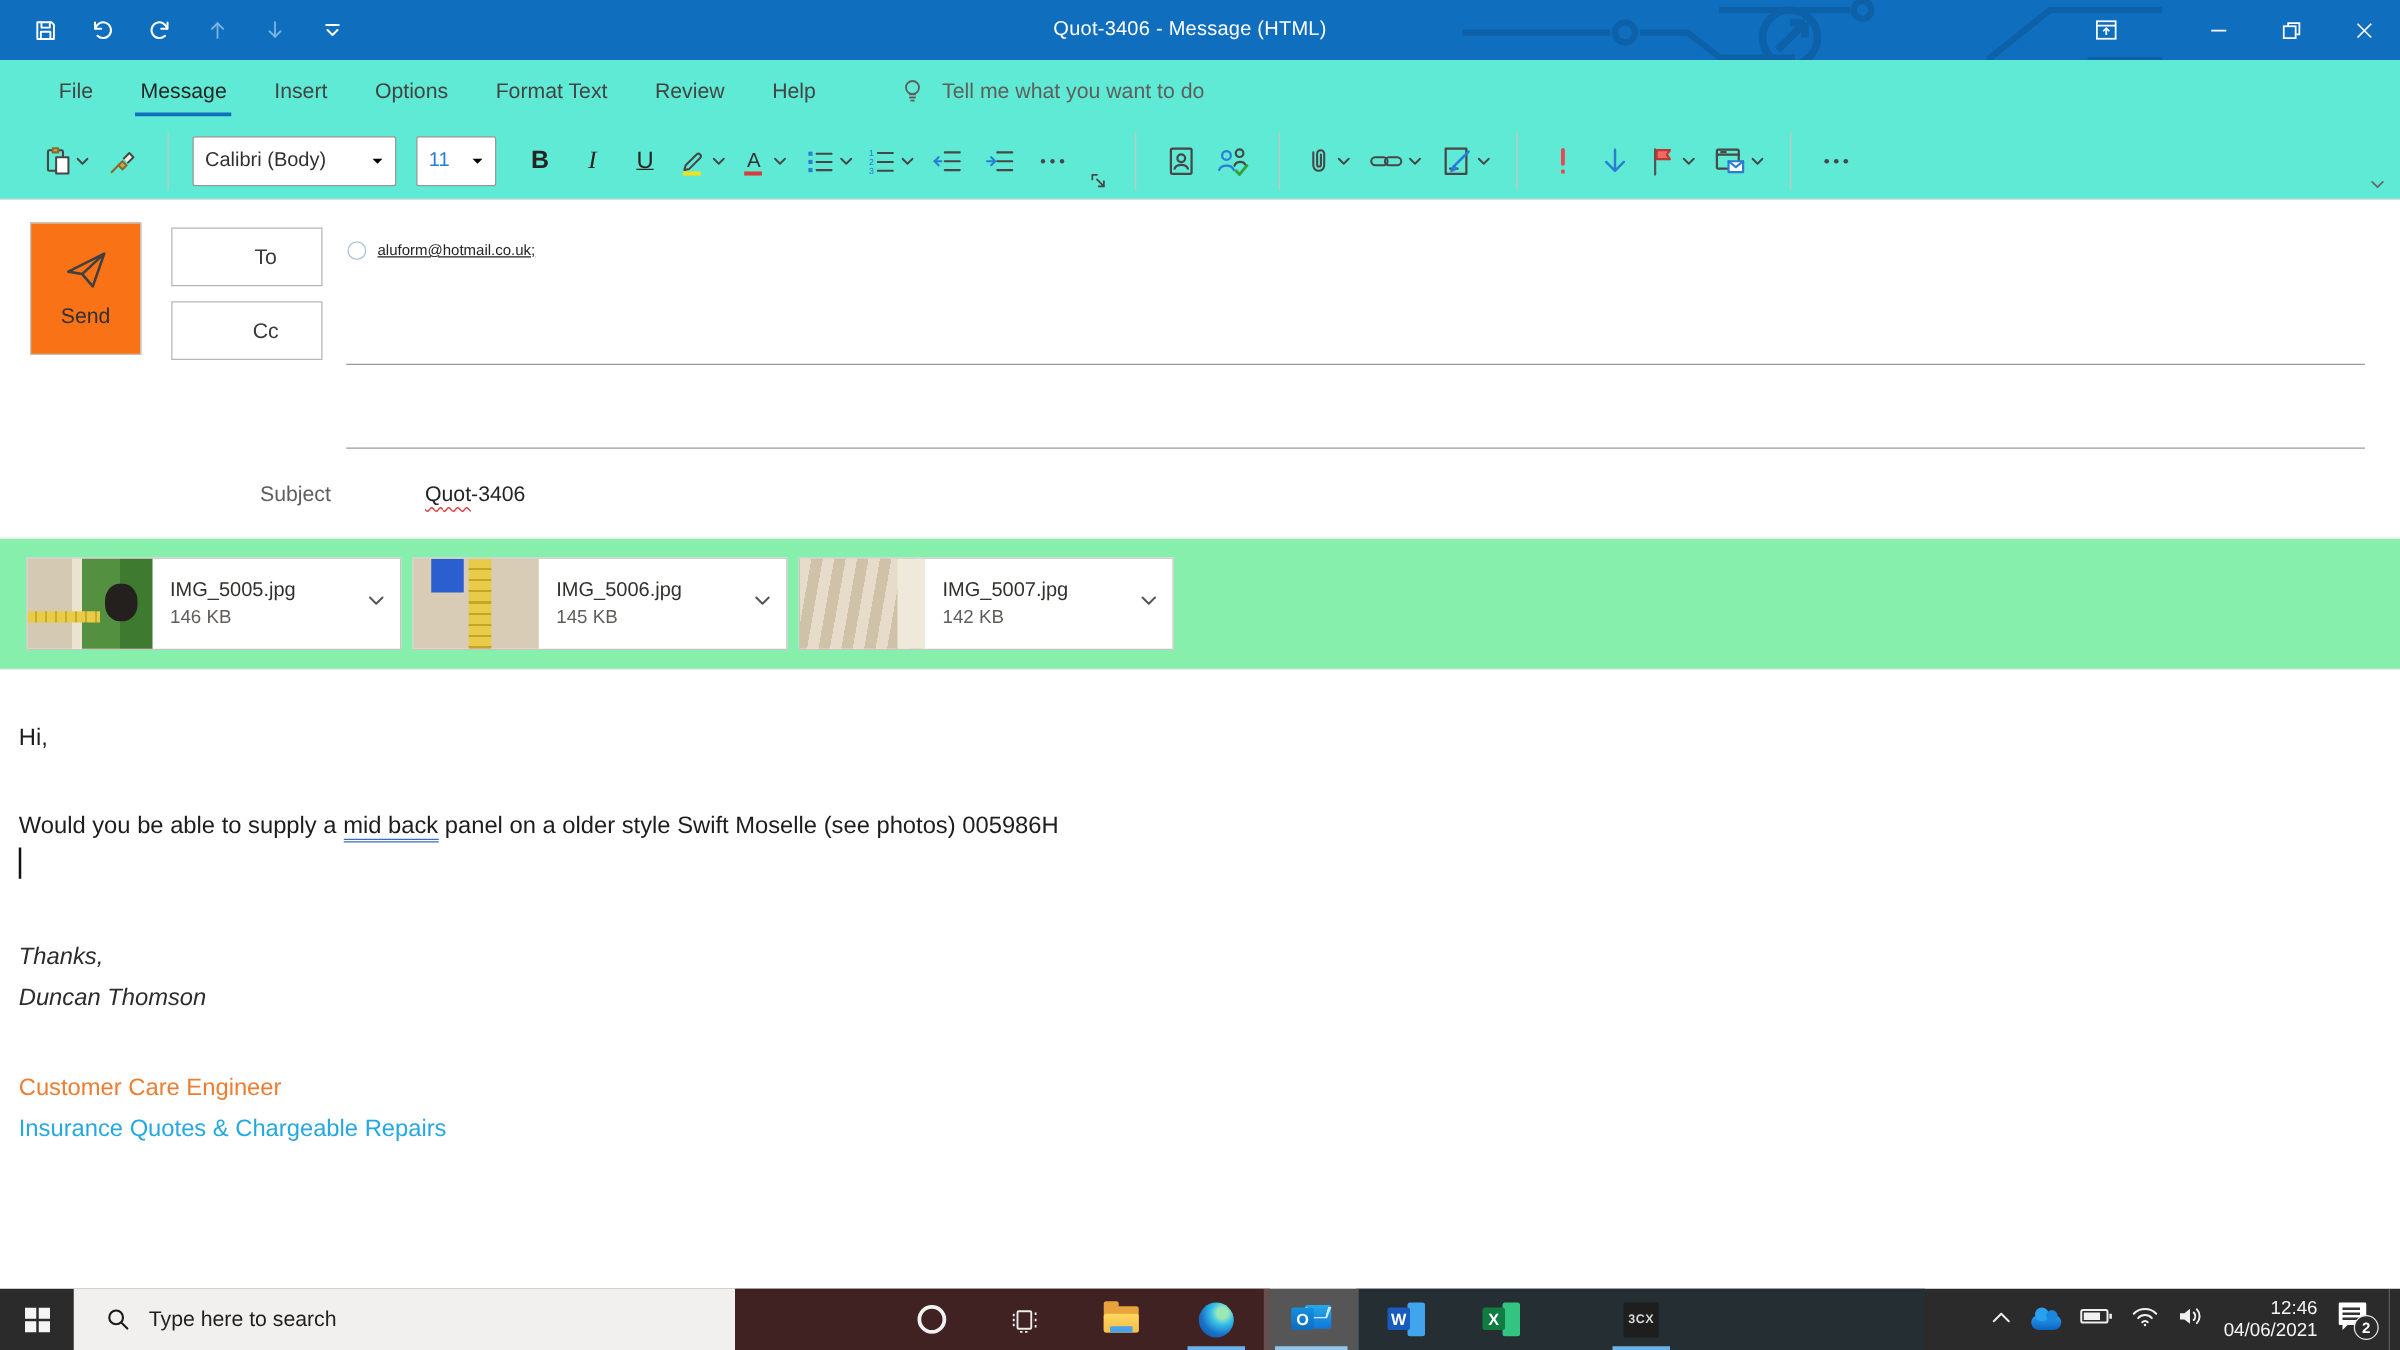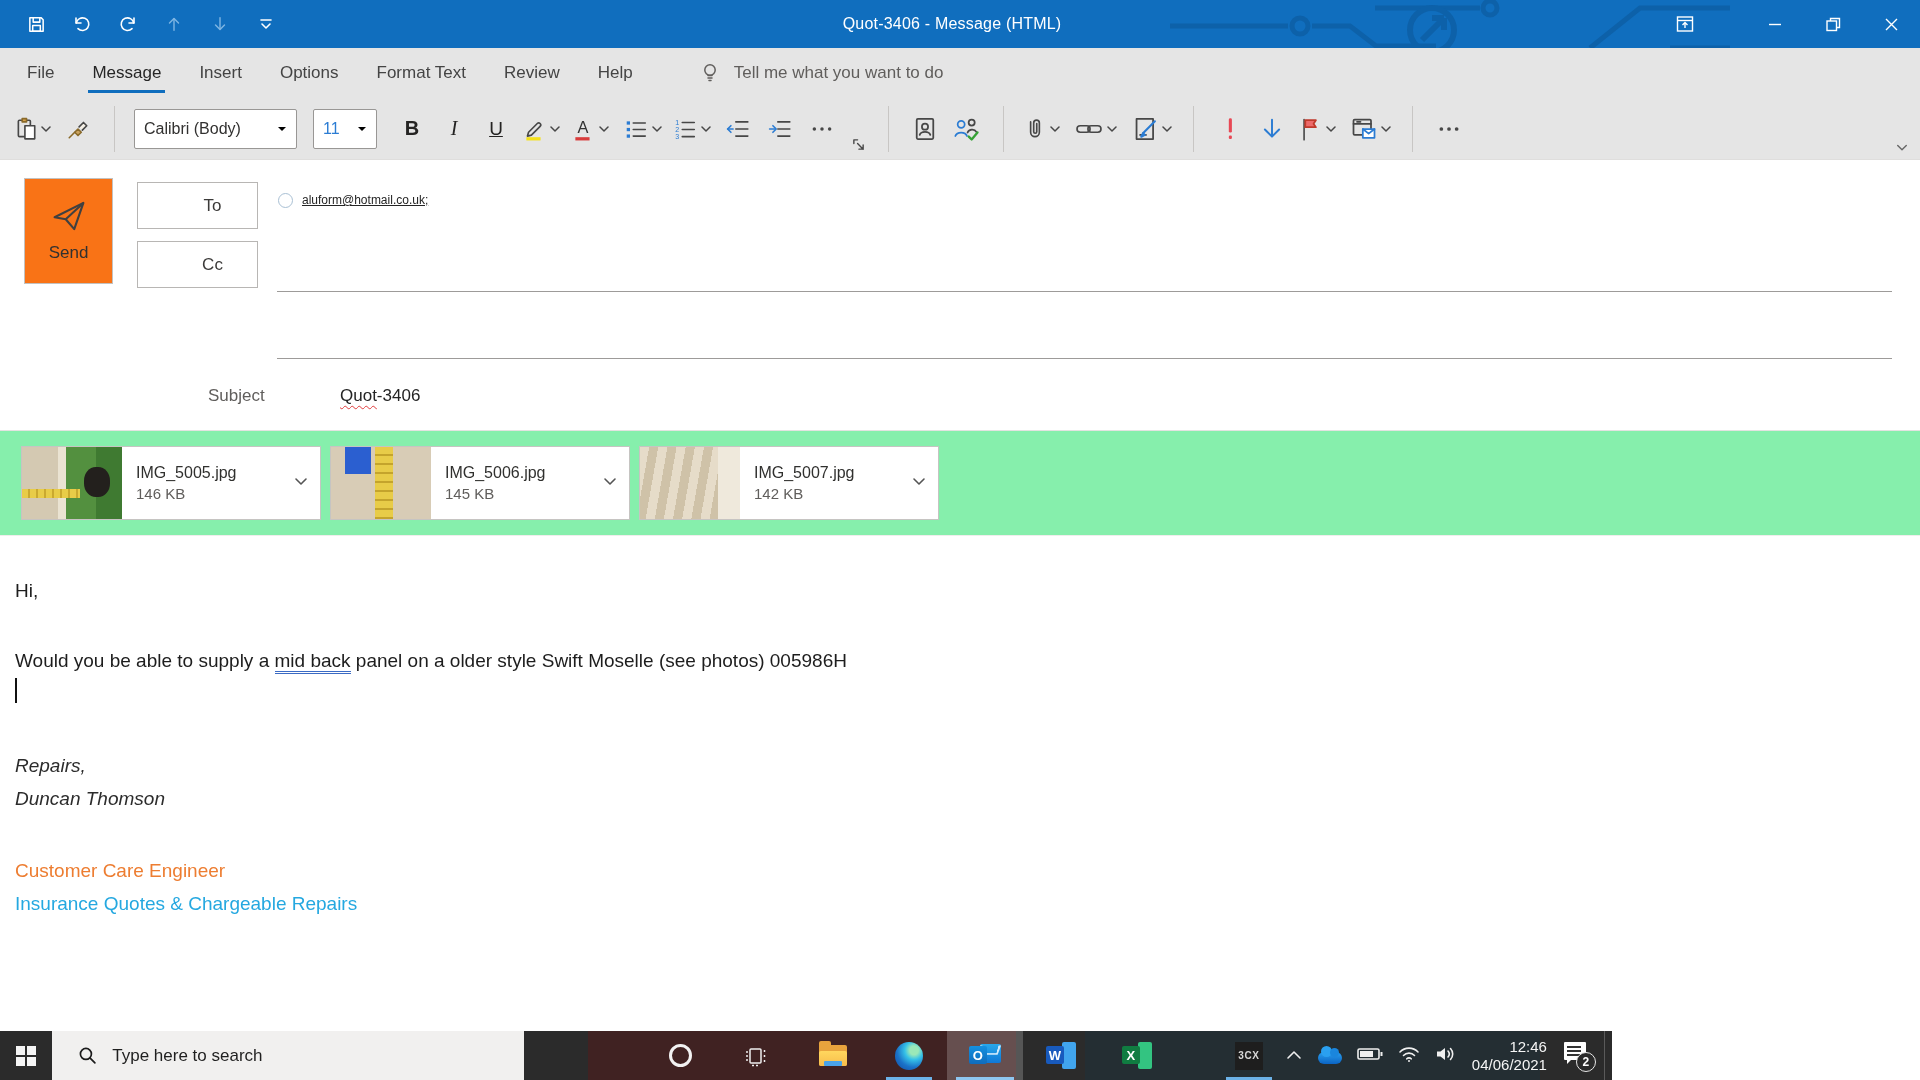--- a/index.html
+++ b/index.html
@@ -15,21 +15,21 @@
   .qat svg { stroke:#fff; fill:none; stroke-width:1.6; stroke-linecap:round; stroke-linejoin:round; }
   .qat .dis svg { stroke:#7db4e2; }
   .wtitle { position:absolute; left:0; right:16px; text-align:center; font-size:16px; z-index:2; letter-spacing:.2px; }
   .deco { position:absolute; right:190px; top:0; height:48px; width:560px; z-index:1; opacity:.85; }
   .winctl { margin-left:auto; display:flex; align-items:stretch; height:48px; z-index:3; }
   .wbtn { width:58px; display:flex; align-items:center; justify-content:center; }
   .wbtn svg { stroke:#fff; fill:none; stroke-width:1.4; }
   .wspace { width:32px; }
 
   
-  .ribbon { background:#e5e5e5; border-bottom:1px solid #dfdedd; height:112px; position:relative; }
+  .ribbon { background:#5eead4; border-bottom:1px solid #dfdedd; height:112px; position:relative;padding-left:20px; }
   .tabs { display:flex; align-items:center; height:50px; padding-left:8px; font-size:17px; color:#444; }
   .tab { padding:0 19px; height:100%; display:flex; align-items:center; position:relative; }
   .tab.sel { color:#262626; }
   .tab.sel::after { content:""; position:absolute; left:15px; right:15px; bottom:5px; height:3px; background:var(--tab-accent); }
   .tellme { display:flex; align-items:center; gap:14px; margin-left:48px; color:#605e5c; }
   .tellme svg { stroke:#605e5c; fill:none; stroke-width:1.5; stroke-linecap:round; }
 
   .tools { display:flex; align-items:center; height:61px; padding-left:14px; gap:8px; }
   .tbtn { height:44px; min-width:34px; display:flex; align-items:center; justify-content:center; gap:3px; }
   .tbtn svg, .chev svg { stroke:#474747; fill:none; stroke-width:1.5; stroke-linecap:round; stroke-linejoin:round; }
@@ -82,21 +82,21 @@
   .bodyarea { padding:42px 30px 0 15px; font-size:19px; line-height:26px; color:#1d1d1d; }
   .q { margin-top:44px; }
   .marked { border-bottom:3px double var(--grammar-blue); padding-bottom:0px; }
   .caret { width:1.6px; height:25px; background:#111; margin-top:4px; }
   .thanks { margin-top:50px; font-style:italic; color:#2c2c2c; }
   .sender { margin-top:7px; font-style:italic; color:#2c2c2c; }
   .role { margin-top:46px; color:var(--role-orange); }
   .team { margin-top:7px; color:var(--team-blue); }
 
   
-  .taskbar { position:absolute; left:0; bottom:0; width:1612px; height:49px; background:#2b2b2b; display:flex; align-items:stretch; color:#eee; }
+  .taskbar { position:absolute; left:0; bottom:0; width:1920px; height:49px; background:#2b2b2b; display:flex; align-items:stretch; color:#eee; }
   .tint { position:absolute; top:0; height:49px; z-index:0; }
   .tint.maroon { left:588px; width:428px; background:#402222; }
   .tint.slate { left:1085px; width:455px; background:#242e33; }
   .tstart { width:59px; display:flex; align-items:center; justify-content:center; z-index:1; }
   .tsearch { width:529px; background:#f1f0ef; display:flex; align-items:center; gap:15px; padding-left:26px; z-index:1; }
   .tsearch svg { stroke:#1b1b1b; fill:none; stroke-width:1.6; stroke-linecap:round; }
   .tsearch input { border:none; outline:none; background:transparent; font-size:17px; color:#1c1c1c; width:380px; font-family:inherit; }
   .tsearch input::placeholder { color:#1f1f1f; opacity:1; }
   .ticons { display:flex; align-items:stretch; margin-left:119px; z-index:1; }
   .tico { width:76px; display:flex; align-items:center; justify-content:center; position:relative; }
@@ -552,21 +552,21 @@
     <span class="achev"><svg width="14" height="10" viewBox="0 0 14 10">
           <path d="M2 2l5 5 5-5"></path>
         </svg></span>
   </div>
 </div>
 
 <div class="bodyarea">
   <div>Hi,</div>
   <div class="q"><span>Would you be able to supply a </span><span class="marked">mid back</span><span> panel on a older style Swift Moselle (see photos) 005986H</span></div>
   <div class="caret"></div>
-  <div class="thanks">Repairs,</div>
+  <div class="thanks">Thanks,</div>
   <div class="sender">Duncan Thomson</div>
   <div class="role">Customer Care Engineer</div>
   <div class="team">Insurance Quotes &amp; Chargeable Repairs</div>
 </div>
 
 <div class="taskbar">
   <div class="tint maroon"></div>
   <div class="tint slate"></div>
 
   <div class="tstart">

